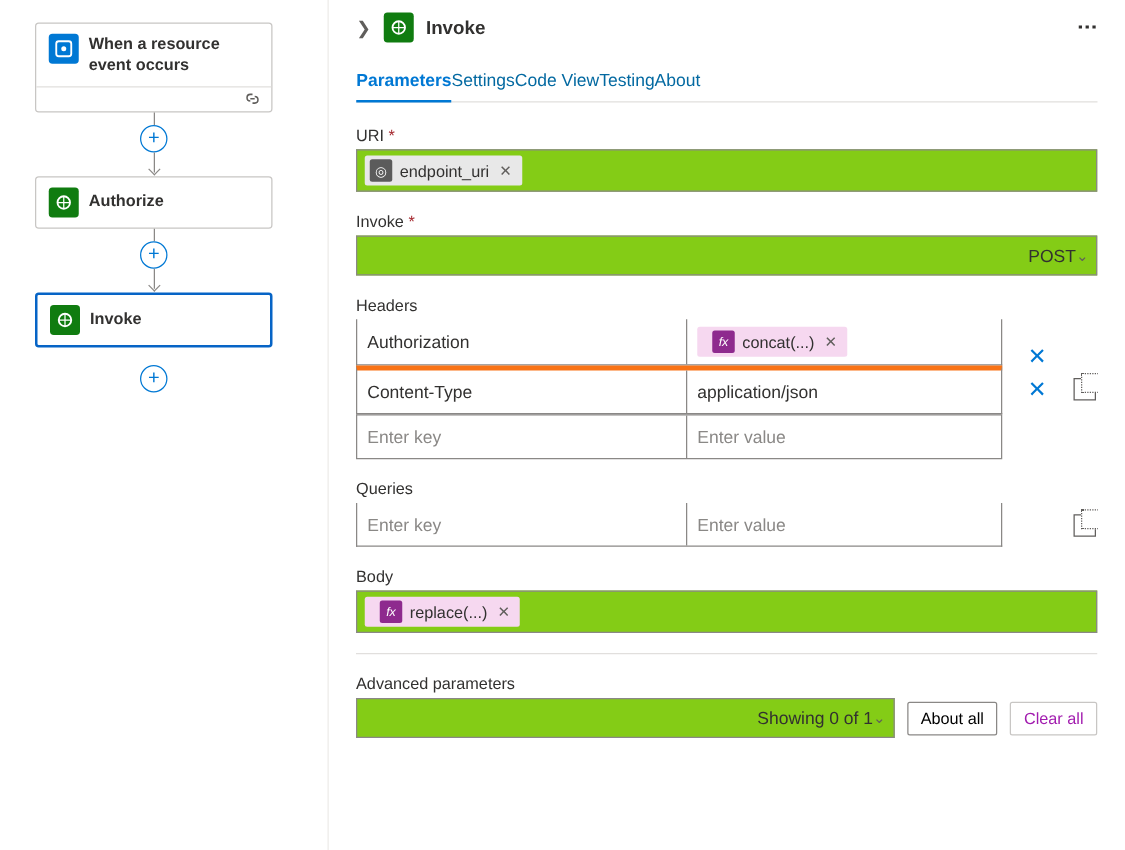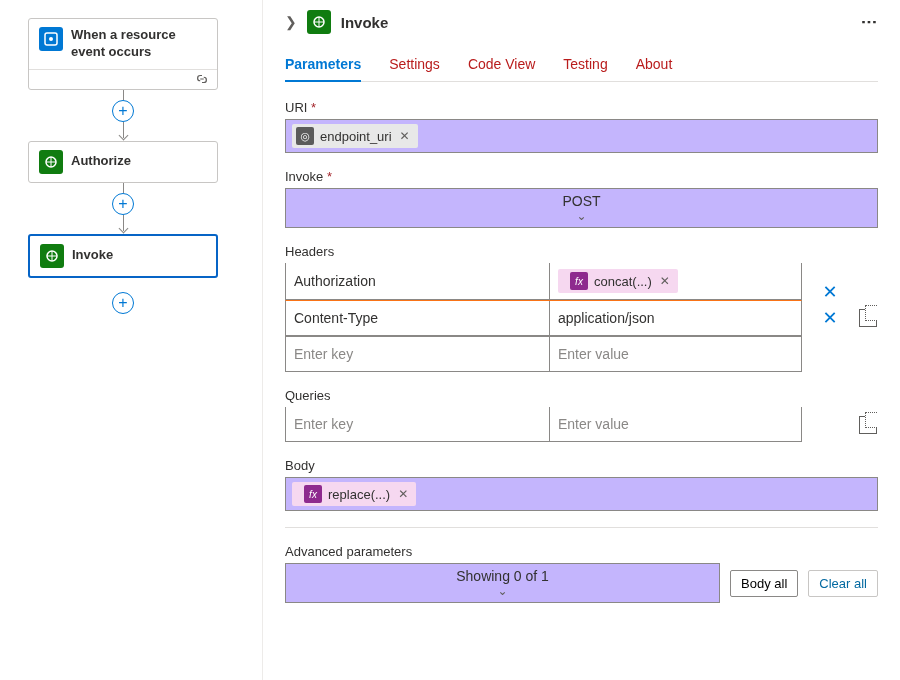--- a/index.html
+++ b/index.html
@@ -23,30 +23,30 @@
   .conn .plus, .tail .plus { width: 22px; height: 22px; border: 1px solid #0078d4; border-radius: 50%; background: #fff; display: flex; align-items: center; justify-content: center; color: #0078d4; font-size: 16px; cursor: pointer; }
   .tail { display: flex; justify-content: center; width: 190px; margin-top: 14px; }
 
   
   .panel { flex: 1; border-left: 1px solid #edebe9; padding: 10px 22px 16px 22px; display: flex; flex-direction: column; overflow: hidden; }
   .ph { display: flex; align-items: center; gap: 10px; }
   .ph .chev { font-size: 14px; color: #605e5c; cursor: pointer; }
   .ph .ic { width: 24px; height: 24px; border-radius: 3px; display: flex; align-items: center; justify-content: center; }
   .ph .ttl { font-size: 15px; font-weight: 600; flex: 1; }
   .ph .dots { font-weight: bold; letter-spacing: 1px; cursor: pointer; transform: rotate(90deg); }
-  .tabs { display: flex; gap: 28px; margin-top: 22px; border-bottom: 1px solid #e1dfdd; }
-  .tab { font-size: 14px; color: #b91c1c; padding-bottom: 8px; cursor: pointer; }
+  .tabs { display: flex; margin-top: 22px; border-bottom: 1px solid #e1dfdd; }
+  .tab { font-size: 14px; color: #0369a1; padding-bottom: 8px; cursor: pointer; }
   .tab.active { color: #0078d4; font-weight: 600; border-bottom: 2px solid #0078d4; margin-bottom: -1px; }
 
   .form { flex: 1; overflow-y: auto; padding-top: 18px; }
   .fld { margin-bottom: 16px; }
   .lbl { font-size: 13px; margin-bottom: 4px; color: #323130; }
   .req::after { content: " *"; color: #a4262c; }
-  .ctl { border: 1px solid #8a8886; min-height: 32px; display: flex; align-items: center; padding: 4px 6px; font-size: 14px; background: #c4b5fd; }
-  .ctl.sel { justify-content: flex-end; cursor: pointer; flex-direction: column; }
+  .ctl { border: 1px solid #8a8886; min-height: 32px; display: flex; align-items: center; padding: 4px 6px; font-size: 14px; background: #84cc16; }
+  .ctl.sel { justify-content: flex-end; cursor: pointer; }
   .pill { display: inline-flex; align-items: center; gap: 6px; padding: 3px 8px 3px 4px; border-radius: 2px; font-size: 13px; }
   .pill .x { font-size: 12px; cursor: pointer; color: #605e5c; margin-left: 2px; }
   .pill-var { background: #e8e8e8; color: #323130; }
   .pill-var .pic { width: 18px; height: 18px; background: #5b5b5b; border-radius: 2px; display: inline-flex; align-items: center; justify-content: center; }
   .pill-var .pic::after { content: "◎"; color: #fff; font-size: 11px; }
   .pill-fx { background: #f6d8f0; color: #323130; padding-left: 12px; }
   .pill-fx .fx { width: 18px; height: 18px; background: #8e2a8e; border-radius: 2px; color: #fff; font-size: 10px; font-style: italic; display: inline-flex; align-items: center; justify-content: center; }
   .kvrow { display: flex; align-items: center; gap: 8px; }
   .kvcells { display: flex; flex: 1; border: 1px solid #8a8886; gap: 12px; }
   .kvcells + .kvcells, .kvstack .kvcells { border-top: none; }
@@ -56,21 +56,21 @@
   .kcell input, .vcell input, .ctl input { border: none; outline: none; width: 100%; font-size: 14px; font-family: inherit; }
   .kv-side { width: 40px; display: flex; flex-direction: column; gap: 8px; align-items: center; }
   .xbtn { color: #0078d4; font-size: 18px; cursor: pointer; line-height: 1; }
   .modebtn { width: 18px; height: 18px; border: 1px solid #605e5c; position: relative; cursor: pointer; }
   .modebtn::after { content: ""; position: absolute; width: 14px; height: 14px; border: 1px dotted #605e5c; top: -5px; left: 5px; background: #fff; }
 
   hr.sep { border: none; border-top: 1px solid #e1dfdd; margin: 10px 0 16px; }
   .advrow { display: flex; align-items: center; gap: 10px; }
   .advrow .ctl { flex: 1; }
   .btn { border: 1px solid #8a8886; background: #fff; font-size: 13px; padding: 5px 10px; border-radius: 2px; cursor: pointer; }
-  .btn.dis { color: #0369a1; border-color: #c8c6c4; cursor: default; }
+  .btn.dis { color: #a21caf; border-color: #c8c6c4; cursor: default; }
   .chevd { font-size: 12px; color: #605e5c; }
   ::placeholder { color: #8a8886; }
 </style>
 </head>
 <body>
 
 <div class="canvas">
 
   <div class="node">
     <div class="bar">
@@ -183,21 +183,21 @@
                 <span>Authorization</span>
               </div>
             <div class="vcell">
               <span class="pill pill-fx">
                 <span class="fx">fx</span>
                 <span>concat(...)</span>
                 <span class="x">✕</span>
               </span>
             </div>
           </div>
-          <div class="kvcells" style="border-top:1px solid #f97316">
+          <div class="kvcells" style="border-top:4px solid #f97316">
             <div class="kcell">
                 <span>Content-Type</span>
               </div>
             <div class="vcell">
                 <span>application/json</span>
               </div>
           </div>
           <div class="kvcells" style="border-top:1px solid #8a8886">
             <div class="kcell">
                 <input placeholder="Enter key" style="">
@@ -252,19 +252,19 @@
 
     <hr class="sep">
 
     <div class="fld" style="margin-bottom:4px">
       <div class="lbl">Advanced parameters</div>
       <div class="advrow">
         <div class="ctl sel">
           <span>Showing 0 of 1</span>
           <span class="chevd">⌄</span>
         </div>
-        <button class="btn">Body all</button>
+        <button class="btn">About all</button>
         <button class="btn dis">Clear all</button>
       </div>
     </div>
 
   </div>
 </div>
 
 </body></html>

